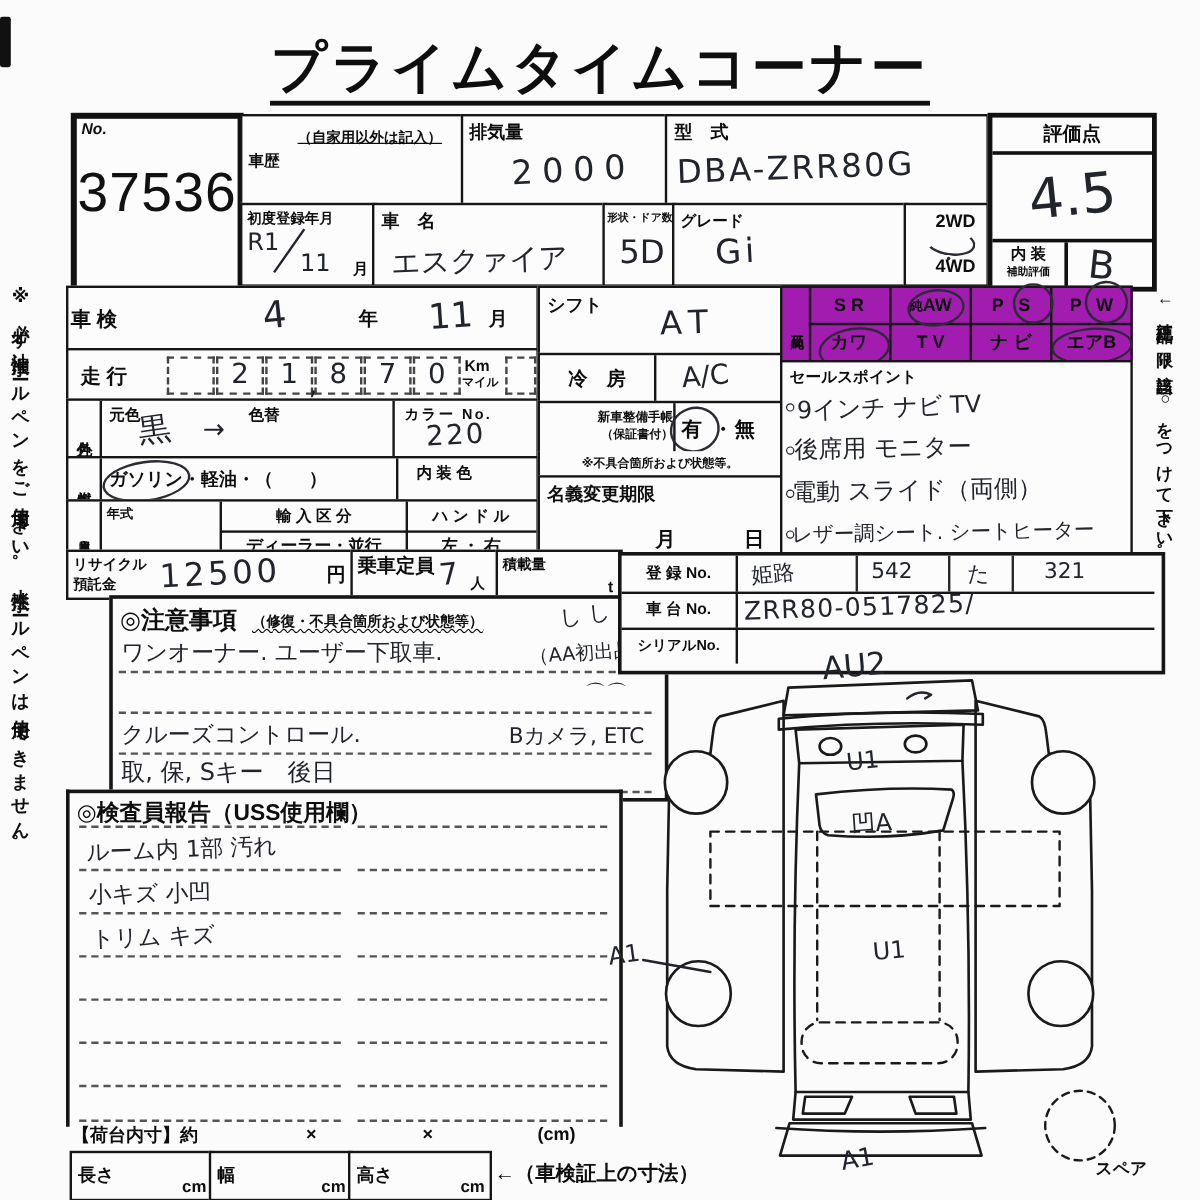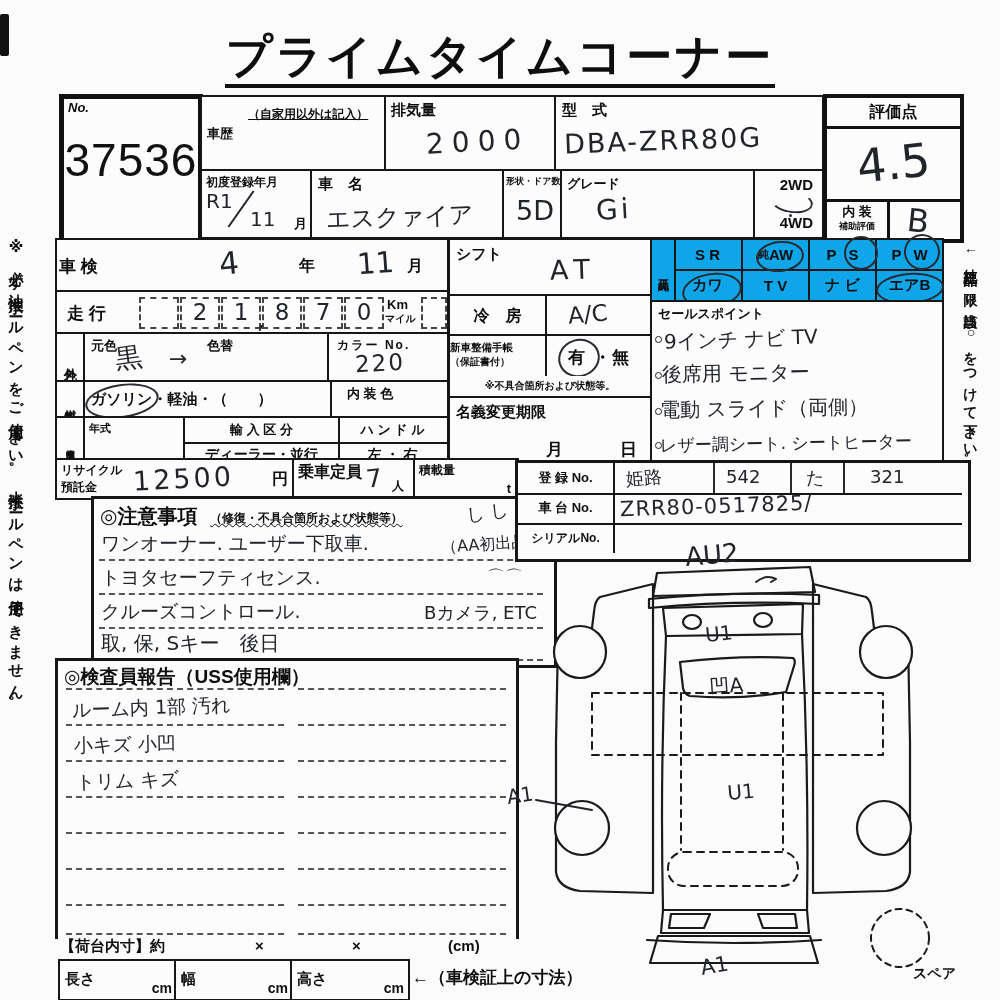--- a/index.html
+++ b/index.html
@@ -152,37 +152,37 @@
 
   <div class="a bd" style="left:448px;top:238px;width:200px;height:56px;">
     <span class="a p" style="left:6px;top:5px;font-size:15px;">シフト</span>
     <span class="a hw" style="left:100px;top:14px;font-size:27px;letter-spacing:7px;transform:rotate(-2deg);display:inline-block;">AT</span>
   </div>
   <div class="a bd" style="left:448px;top:294px;width:200px;height:40px;">
     <div class="a ctr p" style="left:0;top:0;width:95px;height:100%;border-right:2px solid #161616;font-size:16px;">冷　房</div>
     <span class="a hw" style="left:118px;top:5px;font-size:23px;transform:rotate(-5deg);display:inline-block;">A/C</span>
   </div>
   <div class="a bd" style="left:448px;top:334px;width:200px;height:42px;">
-    <div class="a" style="left:0;top:0;width:95px;height:100%;border-right:2px solid #161616;text-align:left;">
+    <div class="a" style="left:16px;top:0;width:95px;height:100%;border-right:2px solid #161616;text-align:right;">
       <div class="p" style="font-size:10.5px;margin-top:5px;">新車整備手帳</div>
       <div class="p" style="font-size:10px;">（保証書付）</div>
     </div>
     <span class="a p" style="left:118px;top:10px;font-size:17px;">有</span>
     <span class="a p" style="left:144px;top:10px;font-size:17px;">・</span>
     <span class="a p" style="left:162px;top:10px;font-size:17px;">無</span>
     <div class="oval" style="left:108px;top:3px;width:38px;height:34px;transform:rotate(-18deg);"></div>
   </div>
   <div class="a ctr p" style="left:448px;top:376px;width:200px;height:20px;font-size:10px;border-left:2px solid #161616;border-right:2px solid #161616;background:#fcfcfc;">※不具合箇所および状態等。</div>
   <div class="a bd" style="left:448px;top:396px;width:200px;height:69px;">
     <span class="a p" style="left:6px;top:5px;font-size:15px;">名義変更期限</span>
     <span class="a p" style="left:96px;top:40px;font-size:17px;">月</span>
     <span class="a p" style="left:170px;top:40px;font-size:17px;">日</span>
   </div>
 
-  <div class="a" style="left:650px;top:238px;width:290px;height:62px;border:2.5px solid #161616;background:#0ea5e9;">
+  <div class="a" style="left:650px;top:238px;width:290px;height:62px;border:2.5px solid #161616;background:#a21caf;">
     <div class="a ctr p" style="left:0;top:0;width:22px;height:100%;border-right:2px solid #161616;font-size:11px;">
       <span class="vtext" style="letter-spacing:0;">純正品</span>
     </div>
     <div class="a" style="left:22px;top:29px;width:268px;height:2px;background:#161616;"></div>
     <div class="a" style="left:89px;top:0;width:2px;height:100%;background:#161616;"></div>
     <div class="a" style="left:156px;top:0;width:2px;height:100%;background:#161616;"></div>
     <div class="a" style="left:223px;top:0;width:2px;height:100%;background:#161616;"></div>
     <div class="a ctr p" style="left:22px;top:0;width:67px;height:29px;font-size:15px;">S R</div>
     <div class="a ctr" style="left:91px;top:0;width:65px;height:29px;">
       <span class="p" style="font-size:11px;">純</span>
@@ -239,21 +239,20 @@
 
   <div class="a bd3" style="left:55px;top:496px;width:460px;height:166px;margin-left:36px;">
     <span class="a p" style="left:6px;top:4px;font-size:20px;">◎注意事項</span>
     <span class="a p" style="left:116px;top:11px;font-size:12px;text-decoration:underline wavy 1px;">（修復・不具合箇所および状態等）</span>
     <span class="a hw" style="left:372px;top:0px;font-size:18px;transform:rotate(-8deg);display:inline-block;">し し（</span>
     <div class="a dash" style="left:5px;top:28px;width:444px;height:32px;">
       <span class="a hw" style="left:2px;bottom:2px;font-size:19px;">ワンオーナー. ユーザー下取車.</span>
       <span class="a hw" style="right:0px;bottom:4px;font-size:16px;transform:rotate(-4deg);display:inline-block;">（AA初出品）</span>
     </div>
     <div class="a dash" style="left:5px;top:62px;width:444px;height:32px;">
-      <span class="a hw" style="left:2px;bottom:2px;font-size:19px;">トヨタセーフティセンス.</span>
       <span class="a hw" style="right:20px;bottom:4px;font-size:18px;">⌒⌒</span>
     </div>
     <div class="a dash" style="left:5px;top:96px;width:444px;height:32px;">
       <span class="a hw" style="left:2px;bottom:2px;font-size:19px;">クルーズコントロール.</span>
       <span class="a hw" style="right:6px;bottom:2px;font-size:18px;">Bカメラ, ETC</span>
     </div>
     <div class="a dash" style="left:5px;top:128px;width:444px;height:32px;">
       <span class="a hw" style="left:2px;bottom:2px;font-size:20px;">取, 保, Sキー　後日</span>
       <span class="a hw" style="right:6px;bottom:2px;font-size:18px;"></span>
     </div>

